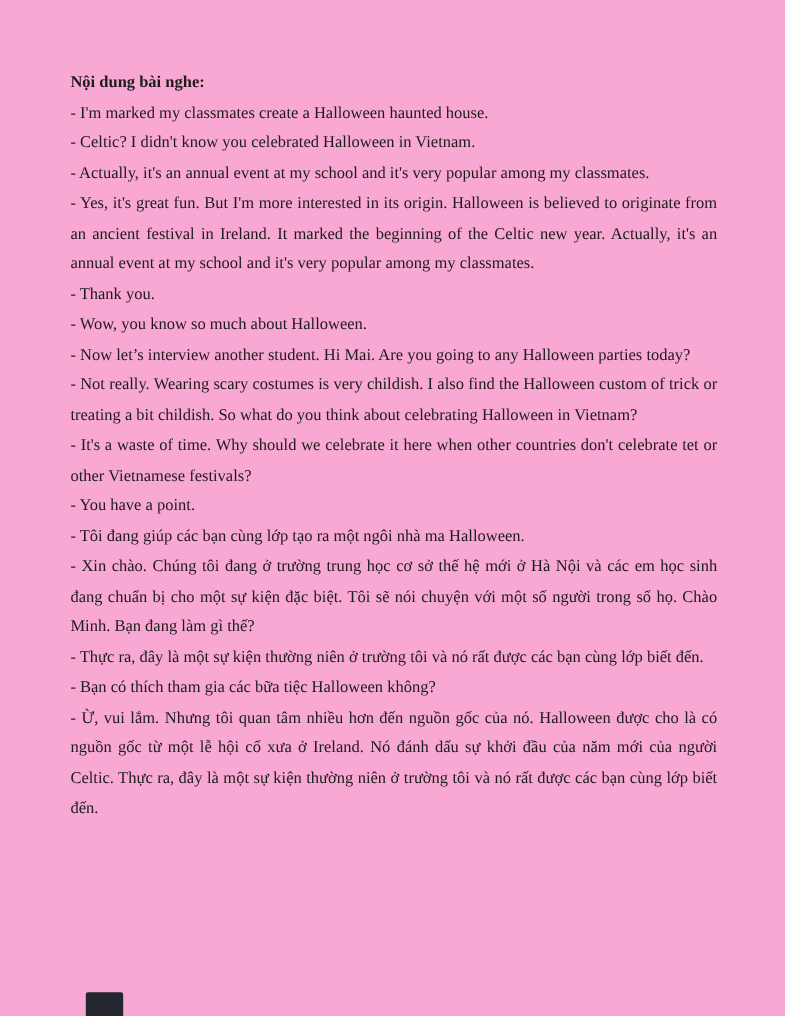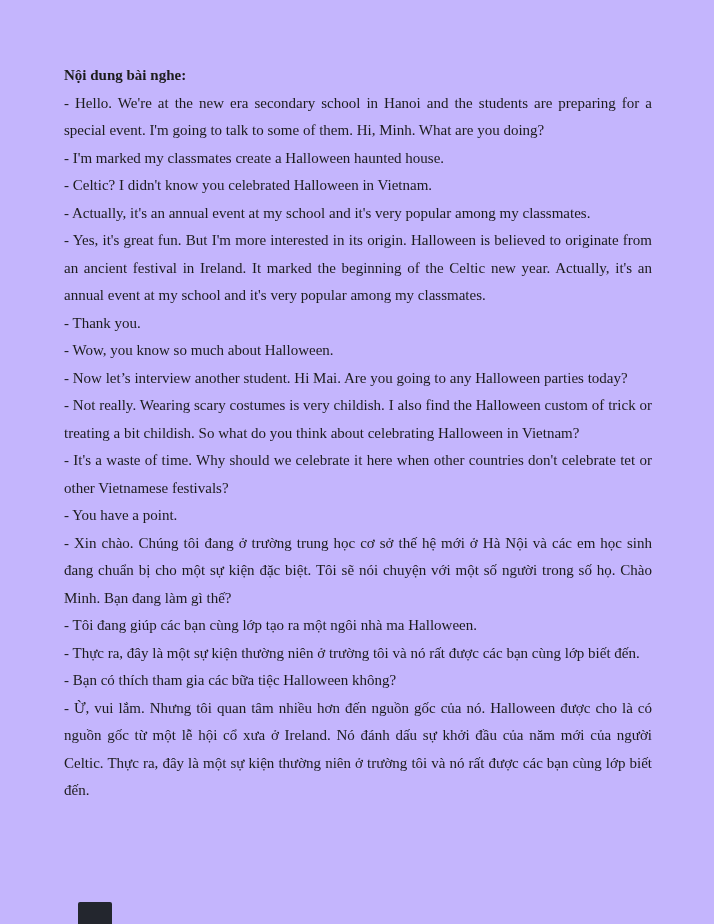--- a/index.html
+++ b/index.html
@@ -4,21 +4,21 @@
 <style>
   html, body {
     margin: 0;
     padding: 0;
     background: #ffffff;
   }
   .page {
     position: relative;
     width: 714px;
     height: 924px;
-    background: #c4b5fd;
+    background: #f9a8d4;
     overflow: hidden;
     font-family: "Liberation Serif", "DejaVu Serif", serif;
     color: #1c1c1c;
     box-sizing: border-box;
   }
   .content {
     position: absolute;
     left: 64px;
     top: 62px;
     width: 588px;
@@ -48,37 +48,36 @@
 </style>
 </head>
 <body>
 
 <div class="page">
   <div class="content">
 
     <p class="section-heading">Nội dung bài nghe:</p>
 
     <div>
-        <p class="line">- Hello. We're at the new era secondary school in Hanoi and the students are preparing for a special event. I'm going to talk to some of them. Hi, Minh. What are you doing?</p>
         <p class="line">- I'm marked my classmates create a Halloween haunted house.</p>
         <p class="line">- Celtic? I didn't know you celebrated Halloween in Vietnam.</p>
         <p class="line">- Actually, it's an annual event at my school and it's very popular among my classmates.</p>
         <p class="line">- Yes, it's great fun. But I'm more interested in its origin. Halloween is believed to originate from an ancient festival in Ireland. It marked the beginning of the Celtic new year. Actually, it's an annual event at my school and it's very popular among my classmates.</p>
         <p class="line">- Thank you.</p>
         <p class="line">- Wow, you know so much about Halloween.</p>
         <p class="line">- Now let’s interview another student. Hi Mai. Are you going to any Halloween parties today?</p>
         <p class="line">- Not really. Wearing scary costumes is very childish. I also find the Halloween custom of trick or treating a bit childish. So what do you think about celebrating Halloween in Vietnam?</p>
         <p class="line">- It's a waste of time. Why should we celebrate it here when other countries don't celebrate tet or other Vietnamese festivals?</p>
         <p class="line">- You have a point.</p>
       </div>
 
 
     <div>
+        <p class="line">- Tôi đang giúp các bạn cùng lớp tạo ra một ngôi nhà ma Halloween.</p>
         <p class="line">- Xin chào. Chúng tôi đang ở trường trung học cơ sở thế hệ mới ở Hà Nội và các em học sinh đang chuẩn bị cho một sự kiện đặc biệt. Tôi sẽ nói chuyện với một số người trong số họ. Chào Minh. Bạn đang làm gì thế?</p>
-        <p class="line">- Tôi đang giúp các bạn cùng lớp tạo ra một ngôi nhà ma Halloween.</p>
         <p class="line">- Thực ra, đây là một sự kiện thường niên ở trường tôi và nó rất được các bạn cùng lớp biết đến.</p>
         <p class="line">- Bạn có thích tham gia các bữa tiệc Halloween không?</p>
         <p class="line">- Ừ, vui lắm. Nhưng tôi quan tâm nhiều hơn đến nguồn gốc của nó. Halloween được cho là có nguồn gốc từ một lễ hội cổ xưa ở Ireland. Nó đánh dấu sự khởi đầu của năm mới của người Celtic. Thực ra, đây là một sự kiện thường niên ở trường tôi và nó rất được các bạn cùng lớp biết đến.</p>
       </div>
 
   </div>
 
   <div class="partial-image"></div>
 </div>
 

